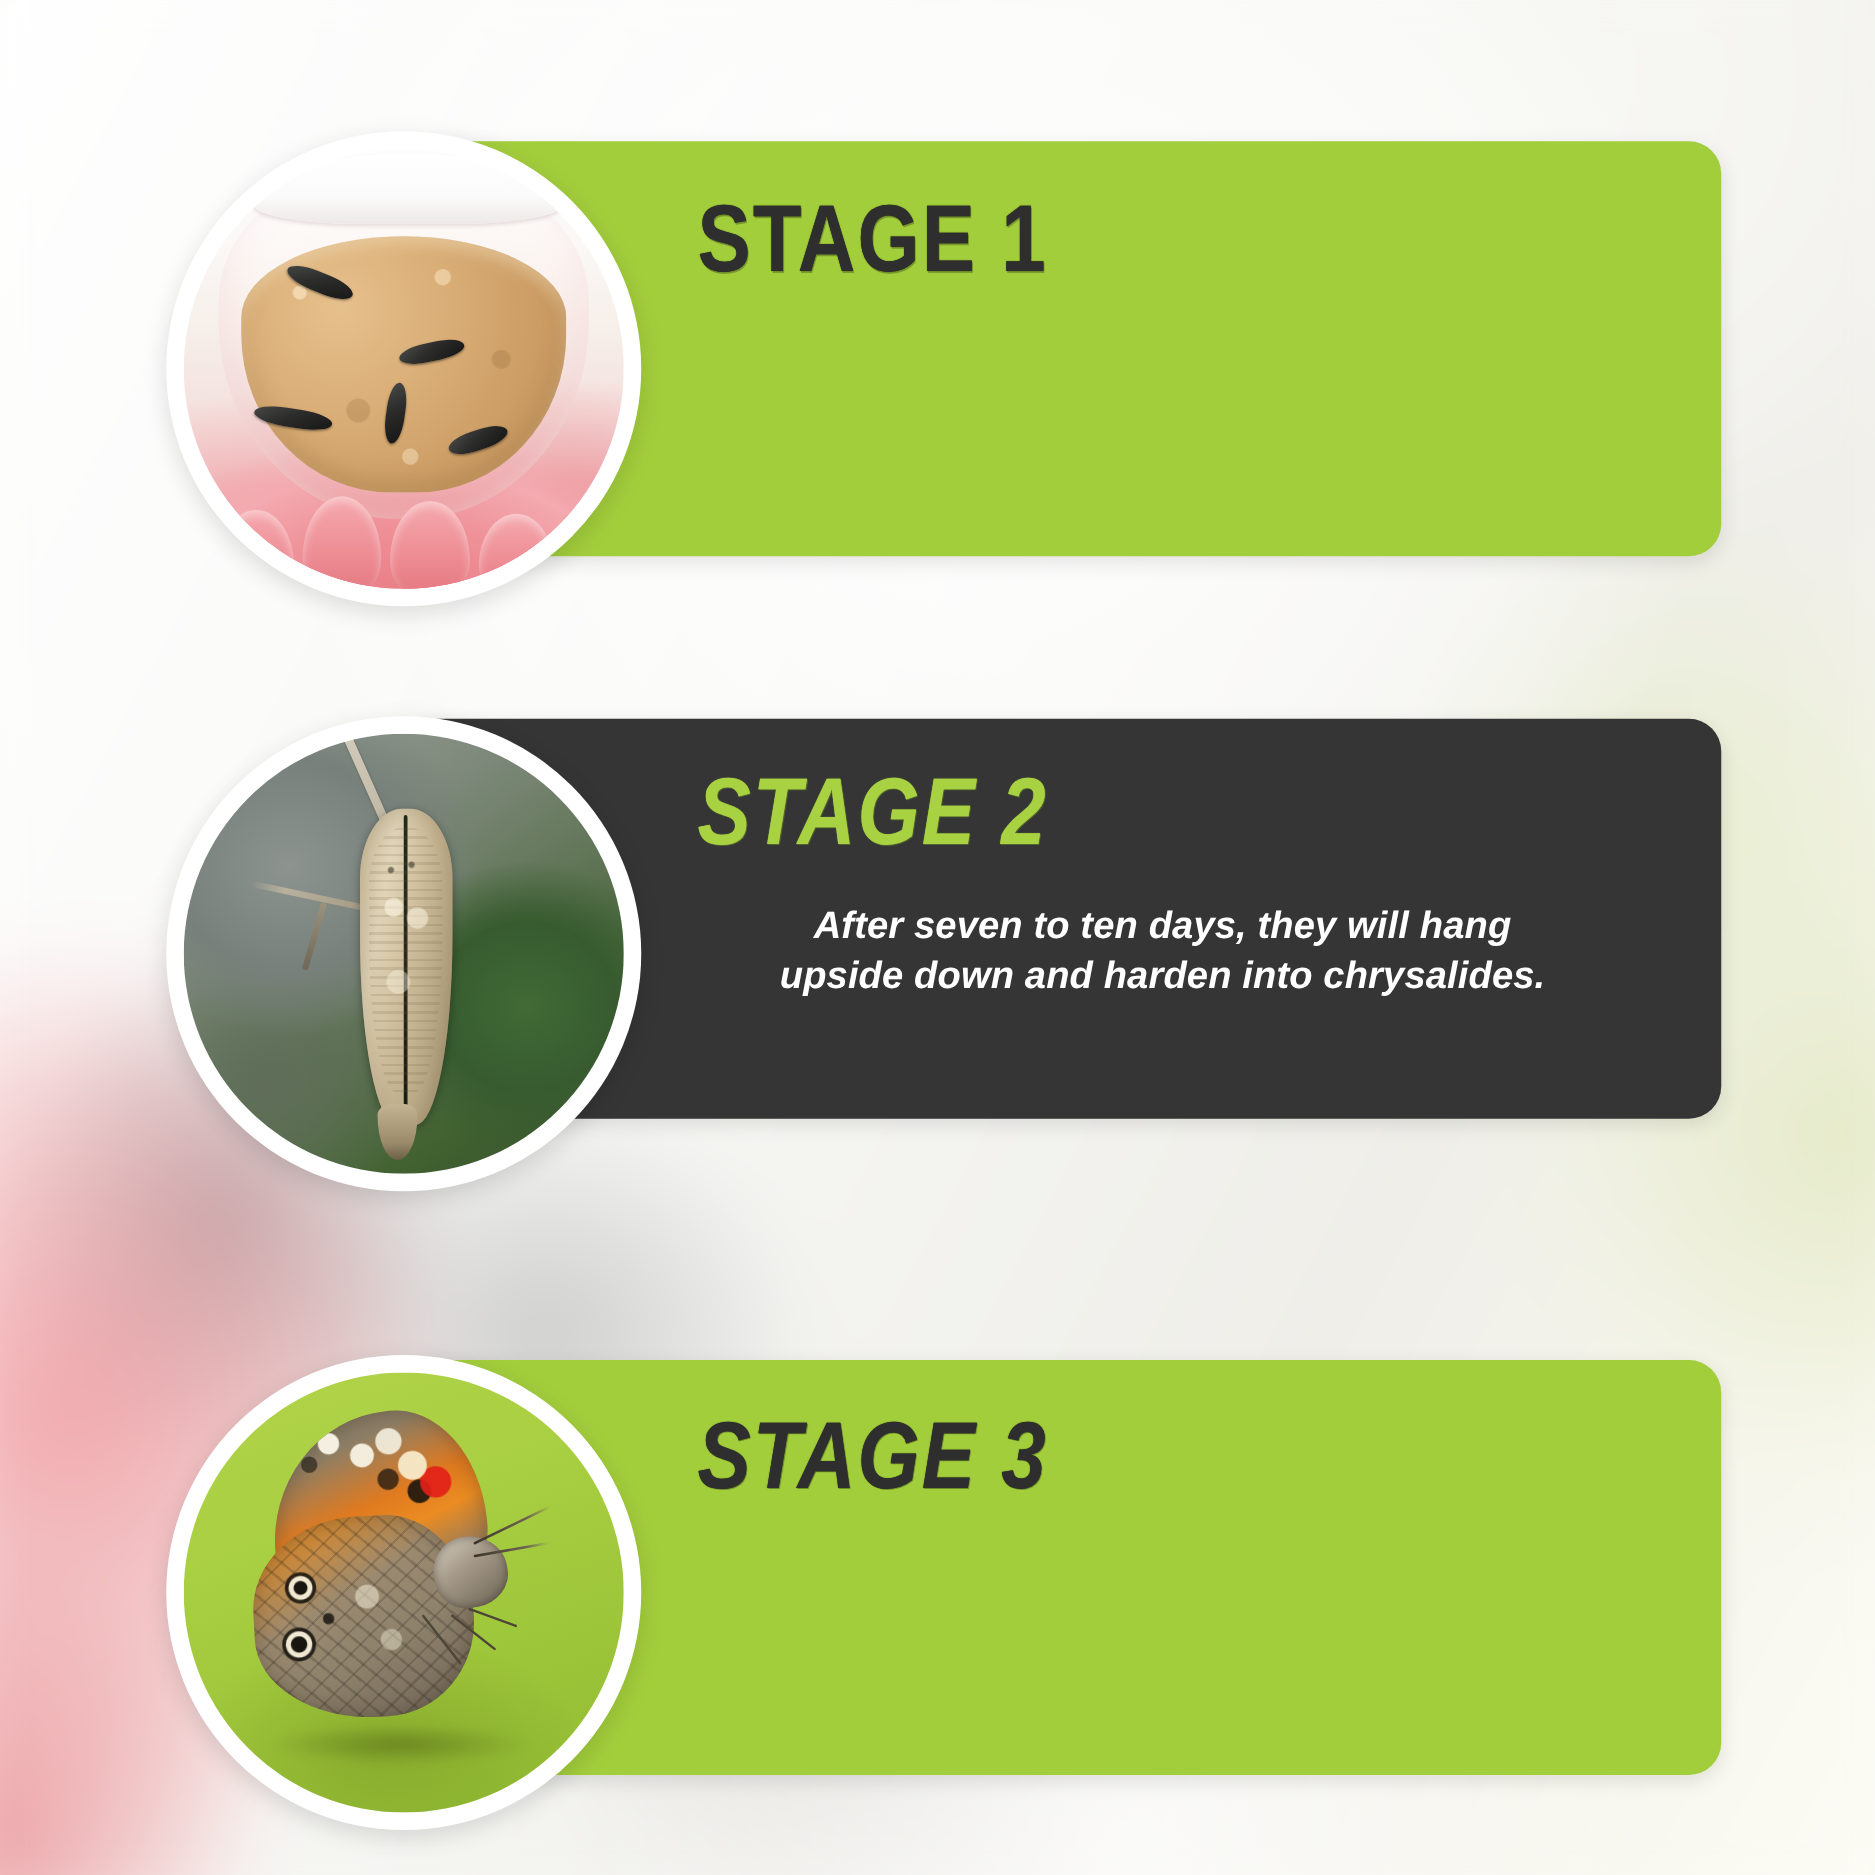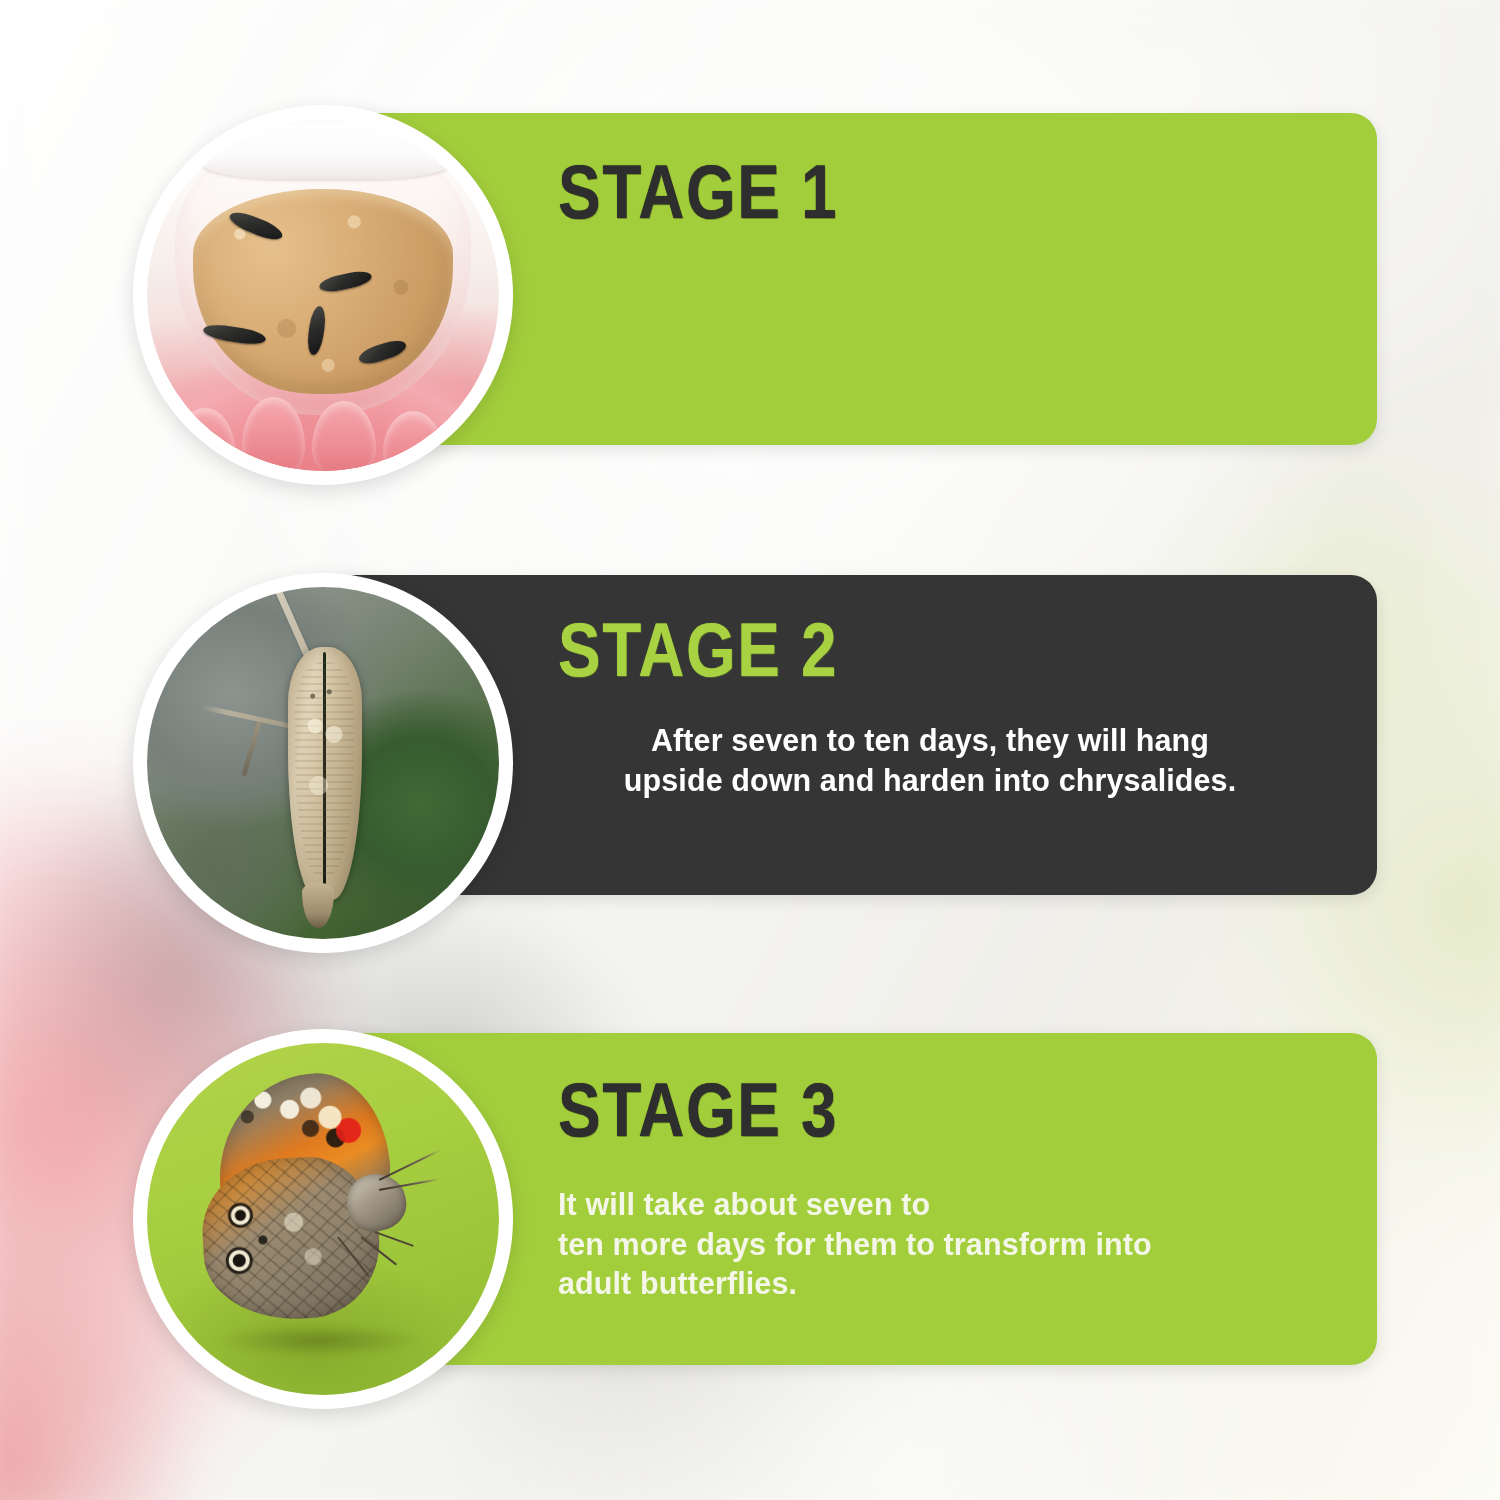--- a/index.html
+++ b/index.html
@@ -53,22 +53,22 @@
       radial-gradient(ellipse 620px 560px at 60% 98%, rgba(255,255,255,0.70) 0%, rgba(255,255,255,0) 70%);
   }
 
   
   .row {
     position: absolute;
     left: 0;
     width: 1500px;
   }
   #row-1 { top: 105px;  height: 352px; }
-  #row-2 { top: 565px;  height: 340px; }
-  #row-3 { top: 1023px; height: 342px; }
+  #row-2 { top: 565px;  height: 340px; font-style: italic; }
+  #row-3 { top: 1078px; height: 342px; font-style: italic; }
 
   
   .banner {
     position: absolute;
     left: 325px;
     width: 1052px;
     border-radius: 26px;
     box-shadow: 0 5px 16px rgba(0,0,0,0.10);
   }
   #banner-1 { top: 8px;  height: 332px; background: #a3ce3c; }
@@ -499,19 +499,16 @@
             <div class="bf-leg l1"></div>
             <div class="bf-leg l2"></div>
             <div class="bf-leg l3"></div>
           </div>
         </div>
       </div>
     </div>
 
     <div class="text-block" id="text-3">
       <div class="stage-title dark">STAGE 3</div>
-      <div class="stage-desc">It will take about seven to
-ten more days for them to transform into
-adult butterflies.</div>
     </div>
   </div>
 
 </div>
 
 </body></html>

